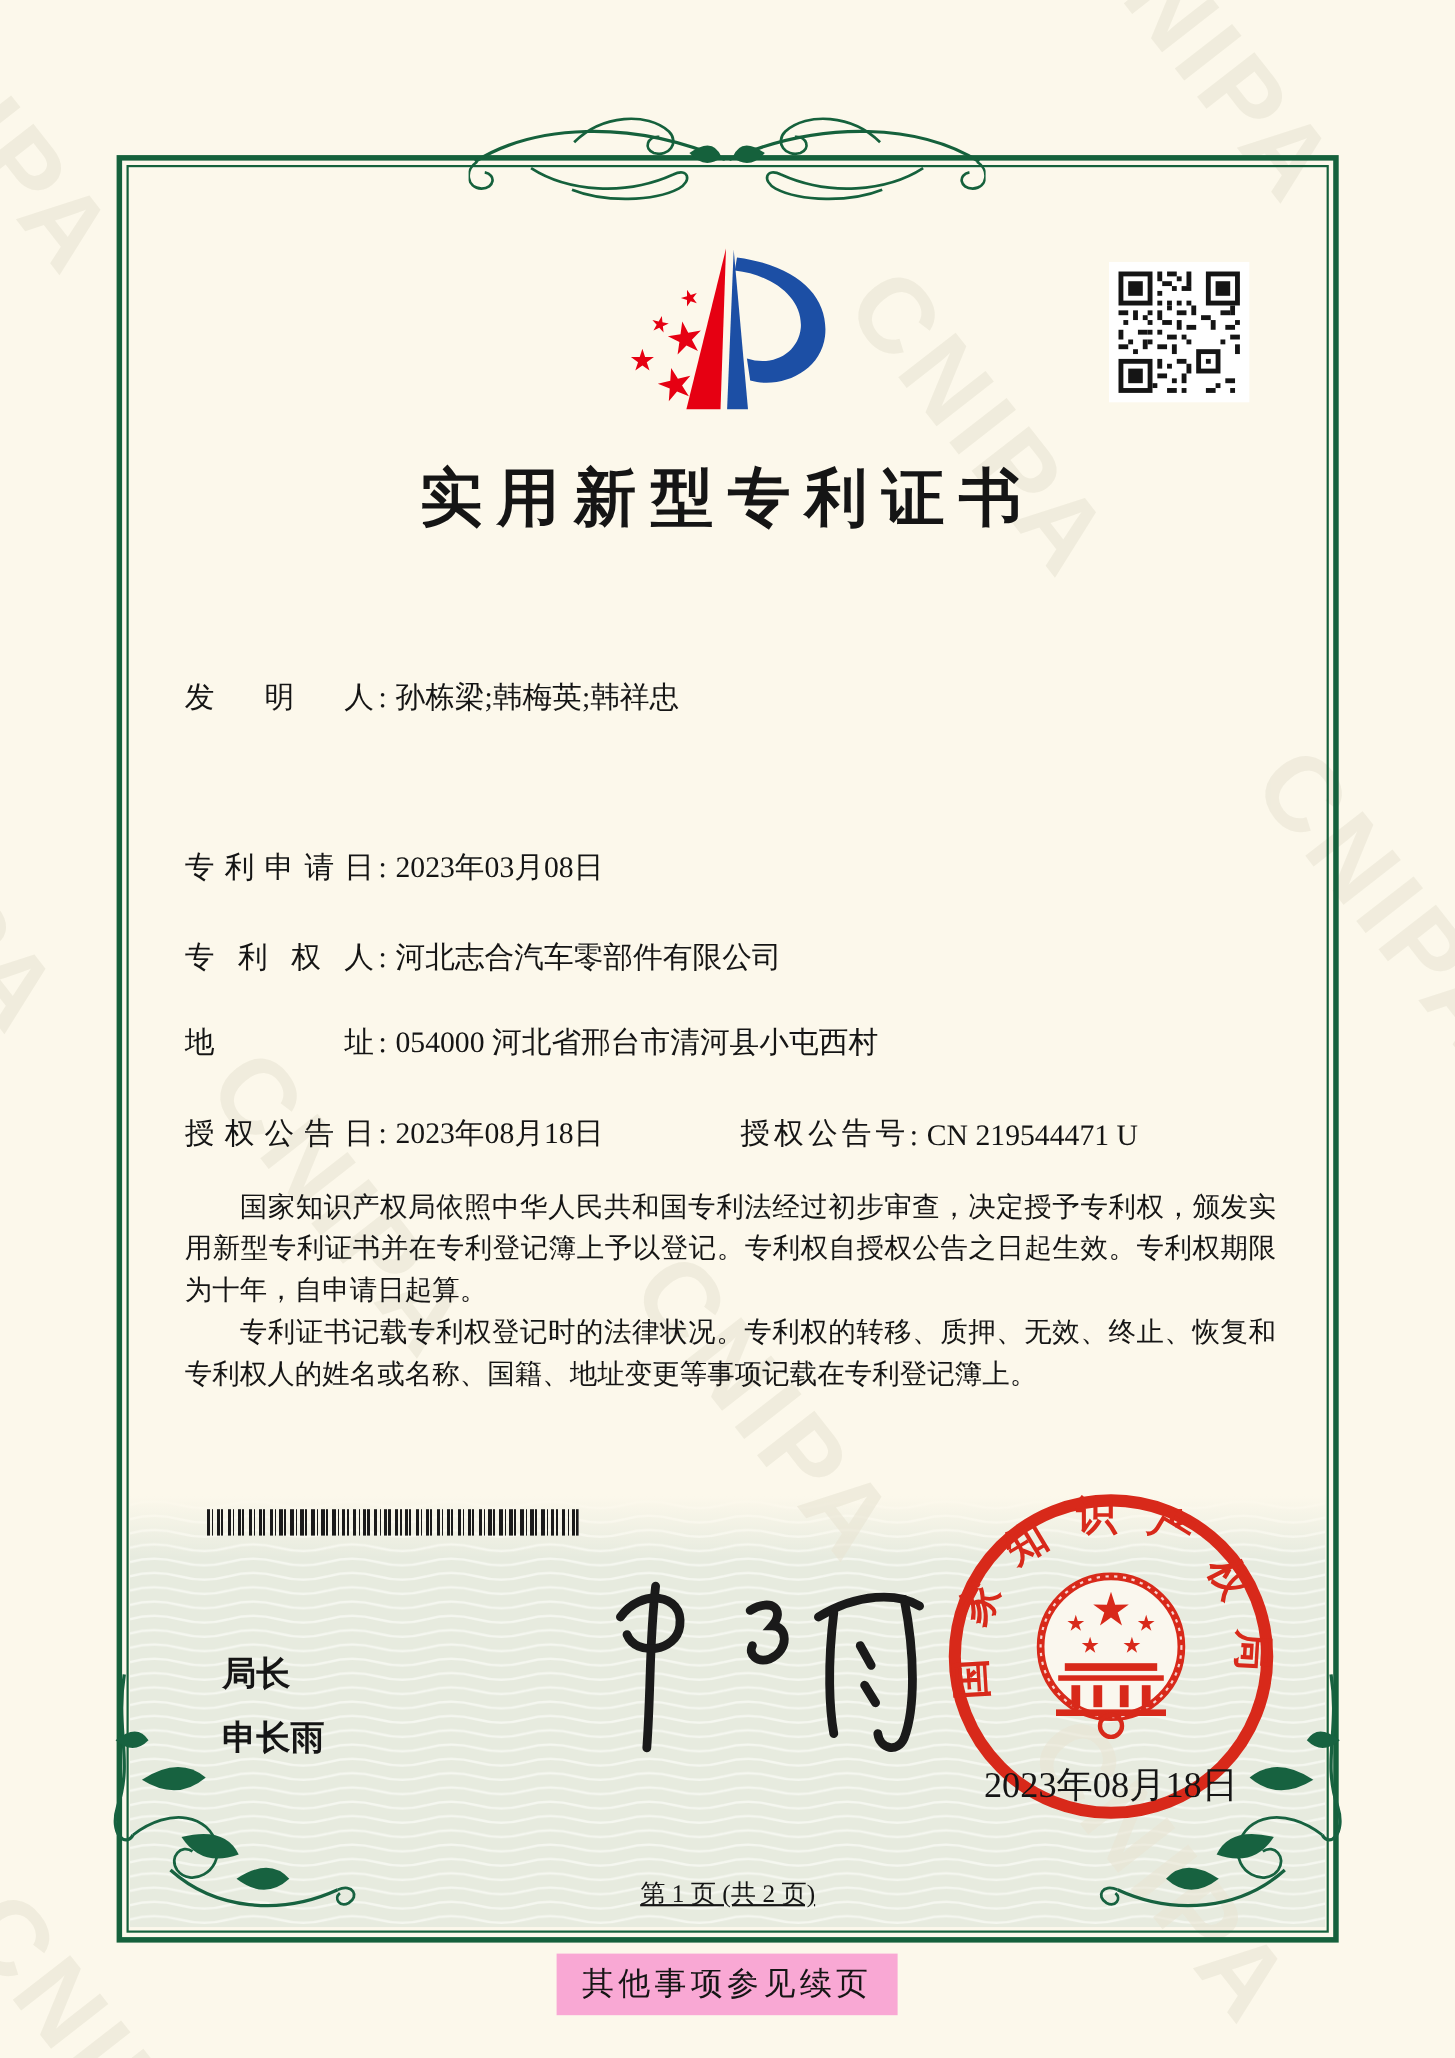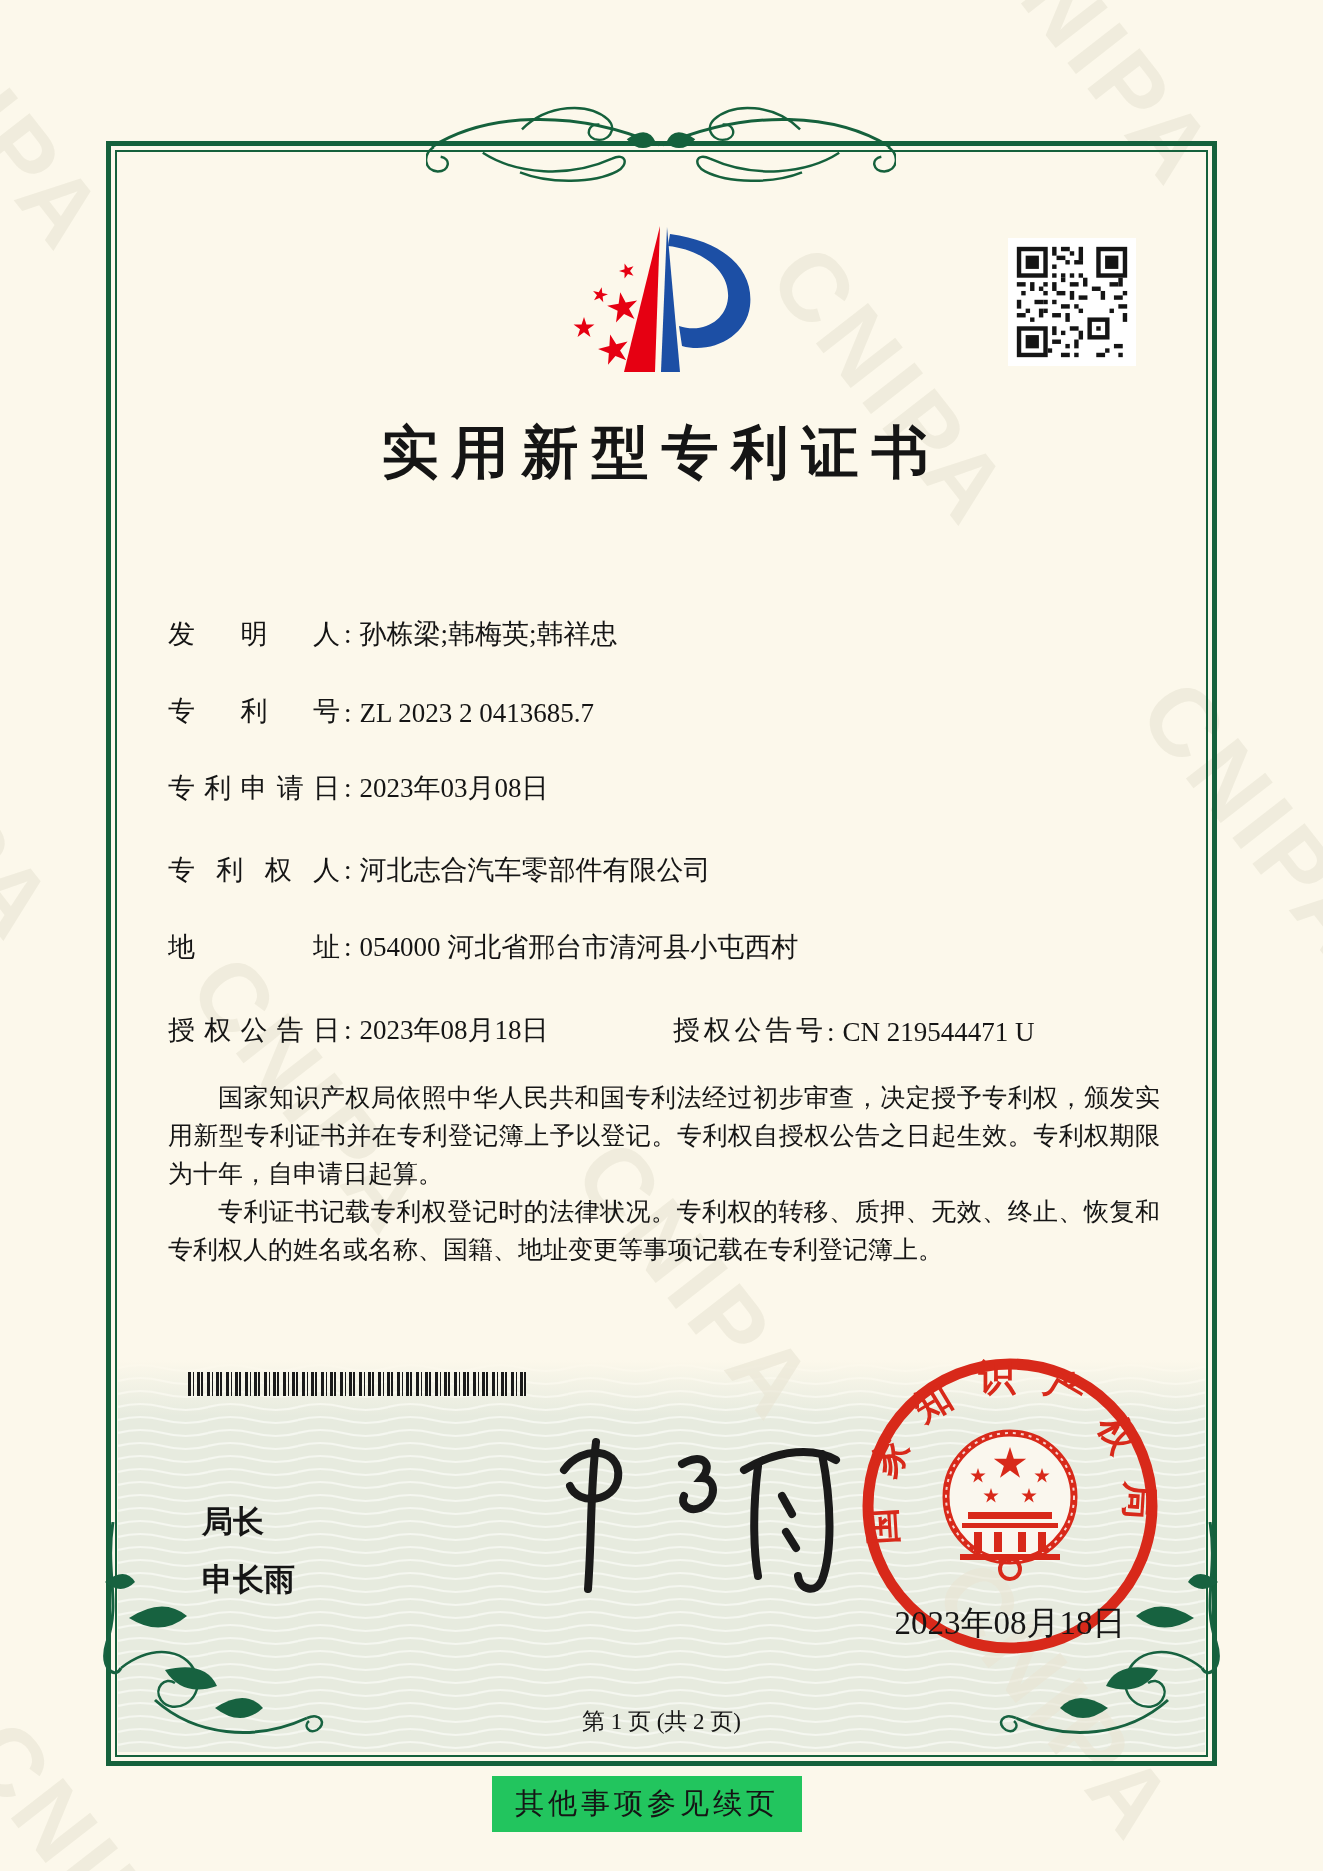--- a/index.html
+++ b/index.html
@@ -35,22 +35,22 @@
   .paras{position:absolute;left:168px;top:1079px;width:992px;font-size:25px;line-height:38px;
          text-align:justify;z-index:5;}
   .paras p{margin:0;text-indent:2em;}
   
   .barcode{position:absolute;left:188px;top:1372px;width:338px;height:24px;z-index:5;
     background:repeating-linear-gradient(90deg,#1a1a1a 0 3px,transparent 3px 5px,#1a1a1a 5px 6px,
       transparent 6px 9px,#1a1a1a 9px 12px,transparent 12px 13px,#1a1a1a 13px 15px,transparent 15px 19px);}
   .signer{position:absolute;left:202px;font:bold 31px "Liberation Sans",sans-serif;z-index:5;margin-top:12px;}
   .signature{position:absolute;left:530px;top:1404px;width:340px;height:218px;z-index:5;}
   .seal{position:absolute;left:860px;top:1352px;width:300px;height:310px;z-index:6;}
-  .pagefoot{position:absolute;left:0;top:1706px;width:100%;text-align:center;font-size:23px;z-index:5;}
-  .note{position:absolute;left:492px;top:1776px;width:310px;height:56px;background:#22c55e;z-index:5;
+  .pagefoot{position:absolute;left:0;top:1706px;width:100%;text-align:center;font-size:23px;z-index:5;text-decoration:underline;}
+  .note{position:absolute;left:506px;top:1776px;width:310px;height:56px;background:#f9a8d4;z-index:5;
         display:flex;align-items:center;justify-content:center;font-size:29px;letter-spacing:4px;}
   svg{display:block;}
 </style>
 </head>
 <body>
 
 <div class="page">
 
   <div class="waves">
     <svg width="1087" height="392" viewBox="0 0 1087 392" preserveAspectRatio="none">
@@ -208,23 +208,20 @@
       <rect x="22" y="25" width="1" height="1"></rect>
         <rect x="20" y="26" width="2" height="1"></rect>
     </g>
   </svg>
 
   <div class="title">实用新型专利证书</div>
 
   <div class="row" style="top:616px">
     <span class="lab">发明人</span><span class="col">:</span><span class="val">孙栋梁;韩梅英;韩祥忠</span>
   </div>
-  <div class="row" style="top:693px">
-    <span class="lab">专利号</span><span class="col">:</span><span class="val">ZL 2023 2 0413685.7</span>
-  </div>
   <div class="row" style="top:770px">
     <span class="lab">专利申请日</span><span class="col">:</span><span class="val">2023年03月08日</span>
   </div>
   <div class="row" style="top:852px">
     <span class="lab">专利权人</span><span class="col">:</span><span class="val">河北志合汽车零部件有限公司</span>
   </div>
   <div class="row" style="top:929px">
     <span class="lab">地址</span><span class="col">:</span><span class="val">054000 河北省邢台市清河县小屯西村</span>
   </div>
   <div class="row" style="top:1012px">

